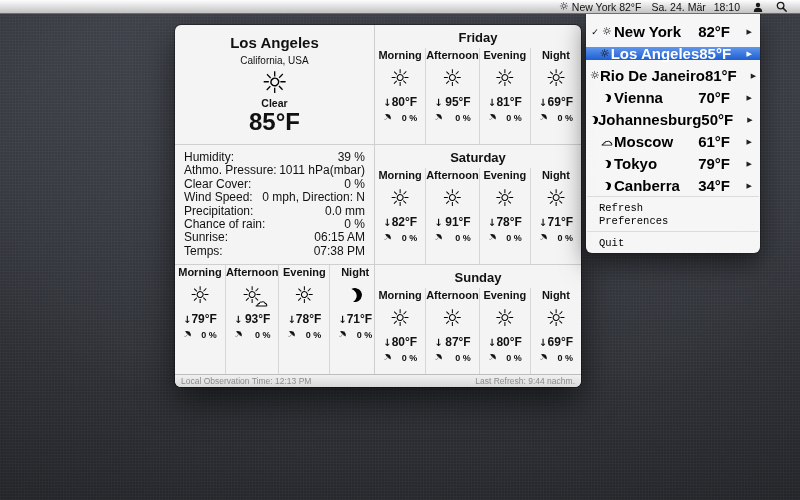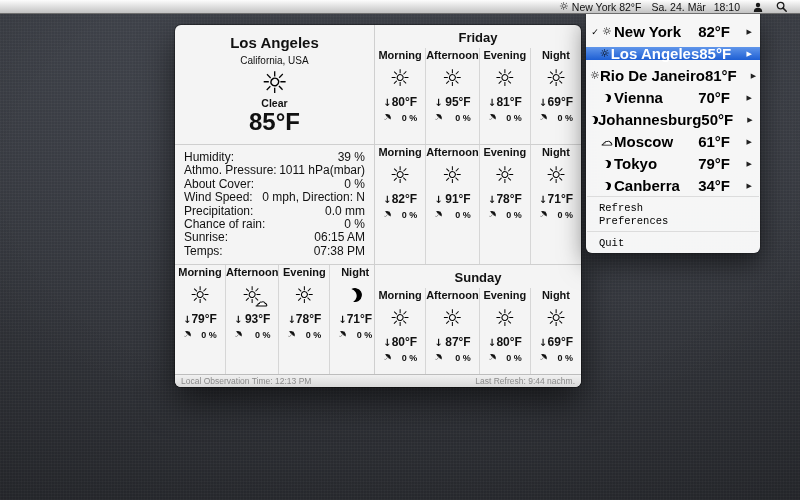--- a/index.html
+++ b/index.html
@@ -224,21 +224,21 @@
       <section class="details" id="detail-list">
           <div class="drow">
             <span class="dlabel">Humidity:</span>
             <span class="dvalue">39 %</span>
           </div>
           <div class="drow">
             <span class="dlabel">Athmo. Pressure:</span>
             <span class="dvalue">1011 hPa(mbar)</span>
           </div>
           <div class="drow">
-            <span class="dlabel">About Cover:</span>
+            <span class="dlabel">Clear Cover:</span>
             <span class="dvalue">0 %</span>
           </div>
           <div class="drow">
             <span class="dlabel">Wind Speed:</span>
             <span class="dvalue">0 mph, Direction: N</span>
           </div>
           <div class="drow">
             <span class="dlabel">Precipitation:</span>
             <span class="dvalue">0.0 mm</span>
           </div>
@@ -374,20 +374,21 @@
                 <span class="tval">69°F</span>
               </div>
               <div class="srow p">
                 <span class="umb">☂</span>
                 <span class="pval">0 %</span>
               </div>
             </div>
           </div>
         </section>
         <section class="forecast">
+          <div class="ftitle">Saturday</div>
           <div class="slots">
             <div class="slot">
               <div class="sname">Morning</div>
               <div class="sicon">
                 <span class="g-sun f-sun">☼</span>
               </div>
               <div class="srow t">
                 <span class="tarrow">↓</span>
                 <span class="tval">82°F</span>
               </div>

